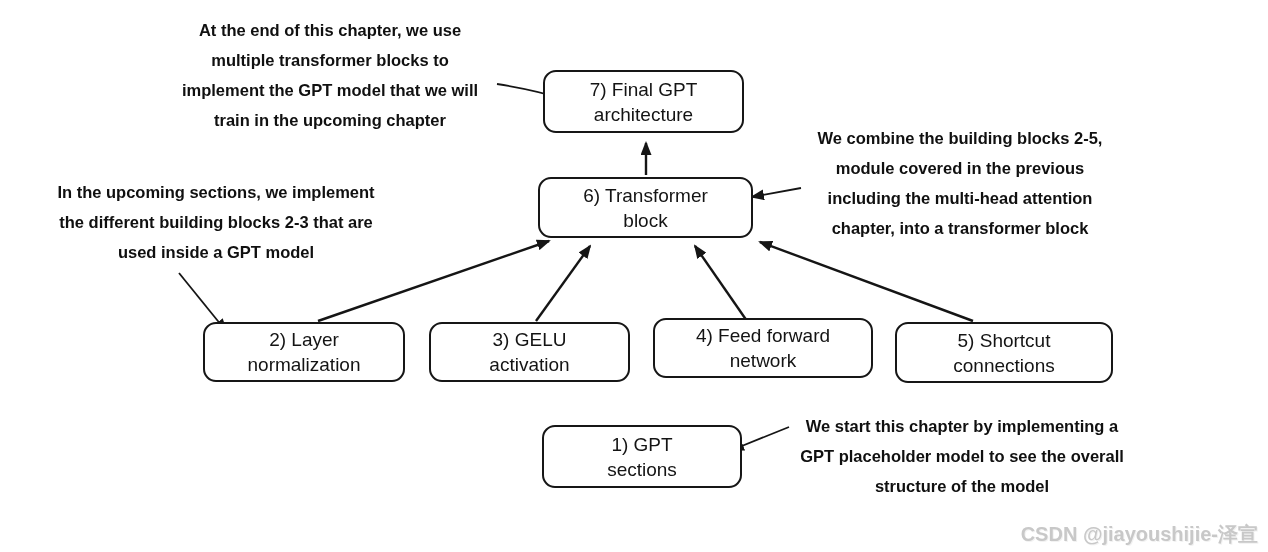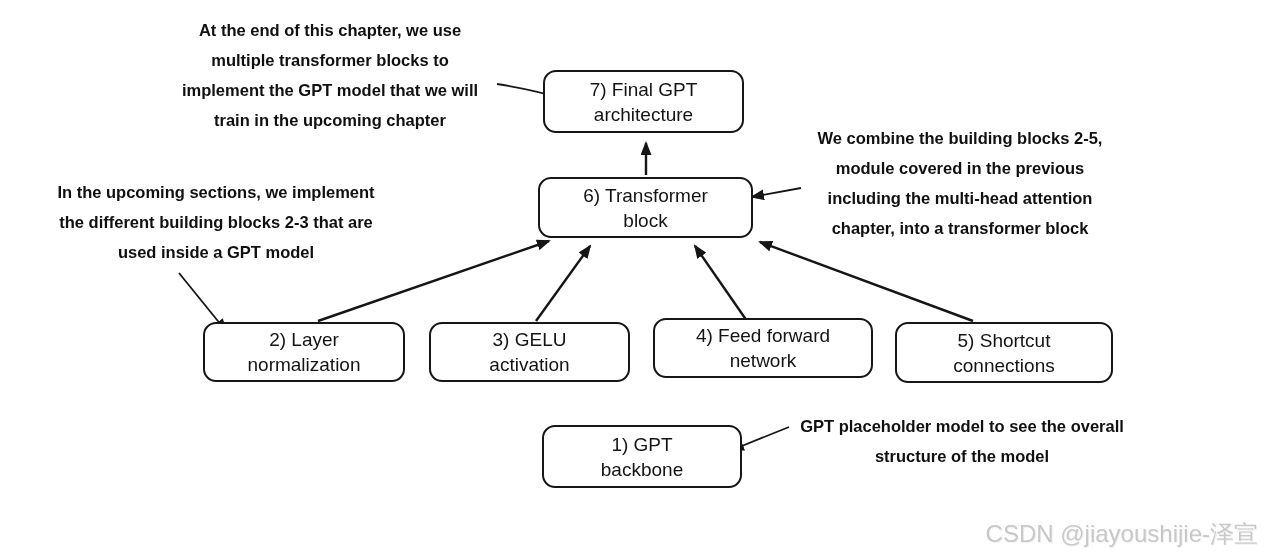--- a/index.html
+++ b/index.html
@@ -29,24 +29,25 @@
     position:absolute;
     font-weight:700;
     font-size:16.5px;line-height:30px;
     color:#101010;
     text-align:center;
     z-index:2;
   }
   .watermark{
     position:absolute;
     right:10px;top:522px;
-    font-size:24px;line-height:24px;
+    font-size:20px;line-height:24px;
     color:#c8c8c8;
     text-shadow:1px 1px 0 #f2f2f2;
     z-index:3;
+    font-weight:bold;
   }
 </style>
 </head>
 <body>
 
 <div class="canvas">
 
   <svg class="arrows" viewBox="0 0 1268 552" xmlns="http://www.w3.org/2000/svg">
     <defs>
       <marker id="ah" markerUnits="userSpaceOnUse" markerWidth="14" markerHeight="11" refX="12" refY="5.5" orient="auto">
@@ -95,21 +96,21 @@
     <span>network</span>
   </div>
 
   <div class="node" style="left:895px;top:322px;width:218px;height:61px">
     <span>5) Shortcut</span>
     <span>connections</span>
   </div>
 
   <div class="node" style="left:542px;top:425px;width:200px;height:63px">
     <span>1) GPT</span>
-    <span>backbone</span>
+    <span>sections</span>
   </div>
 
   <div class="ann" style="left:163px;top:15px;width:334px">
     <div>At the end of this chapter, we use</div>
     <div>multiple transformer blocks to</div>
     <div>implement the GPT model that we will</div>
     <div>train in the upcoming chapter</div>
   </div>
 
   <div class="ann" style="left:785px;top:123px;width:350px">
@@ -119,19 +120,20 @@
     <div>chapter, into a transformer block</div>
   </div>
 
   <div class="ann" style="left:40px;top:177px;width:352px">
     <div>In the upcoming sections, we implement</div>
     <div>the different building blocks 2-3 that are</div>
     <div>used inside a GPT model</div>
   </div>
 
   <div class="ann" style="left:787px;top:411px;width:350px">
+    <div>We start this chapter by implementing a</div>
     <div>GPT placeholder model to see the overall</div>
     <div>structure of the model</div>
   </div>
 
   <div class="watermark">CSDN @jiayoushijie-泽宣</div>
 
 </div>
 
 </body></html>

